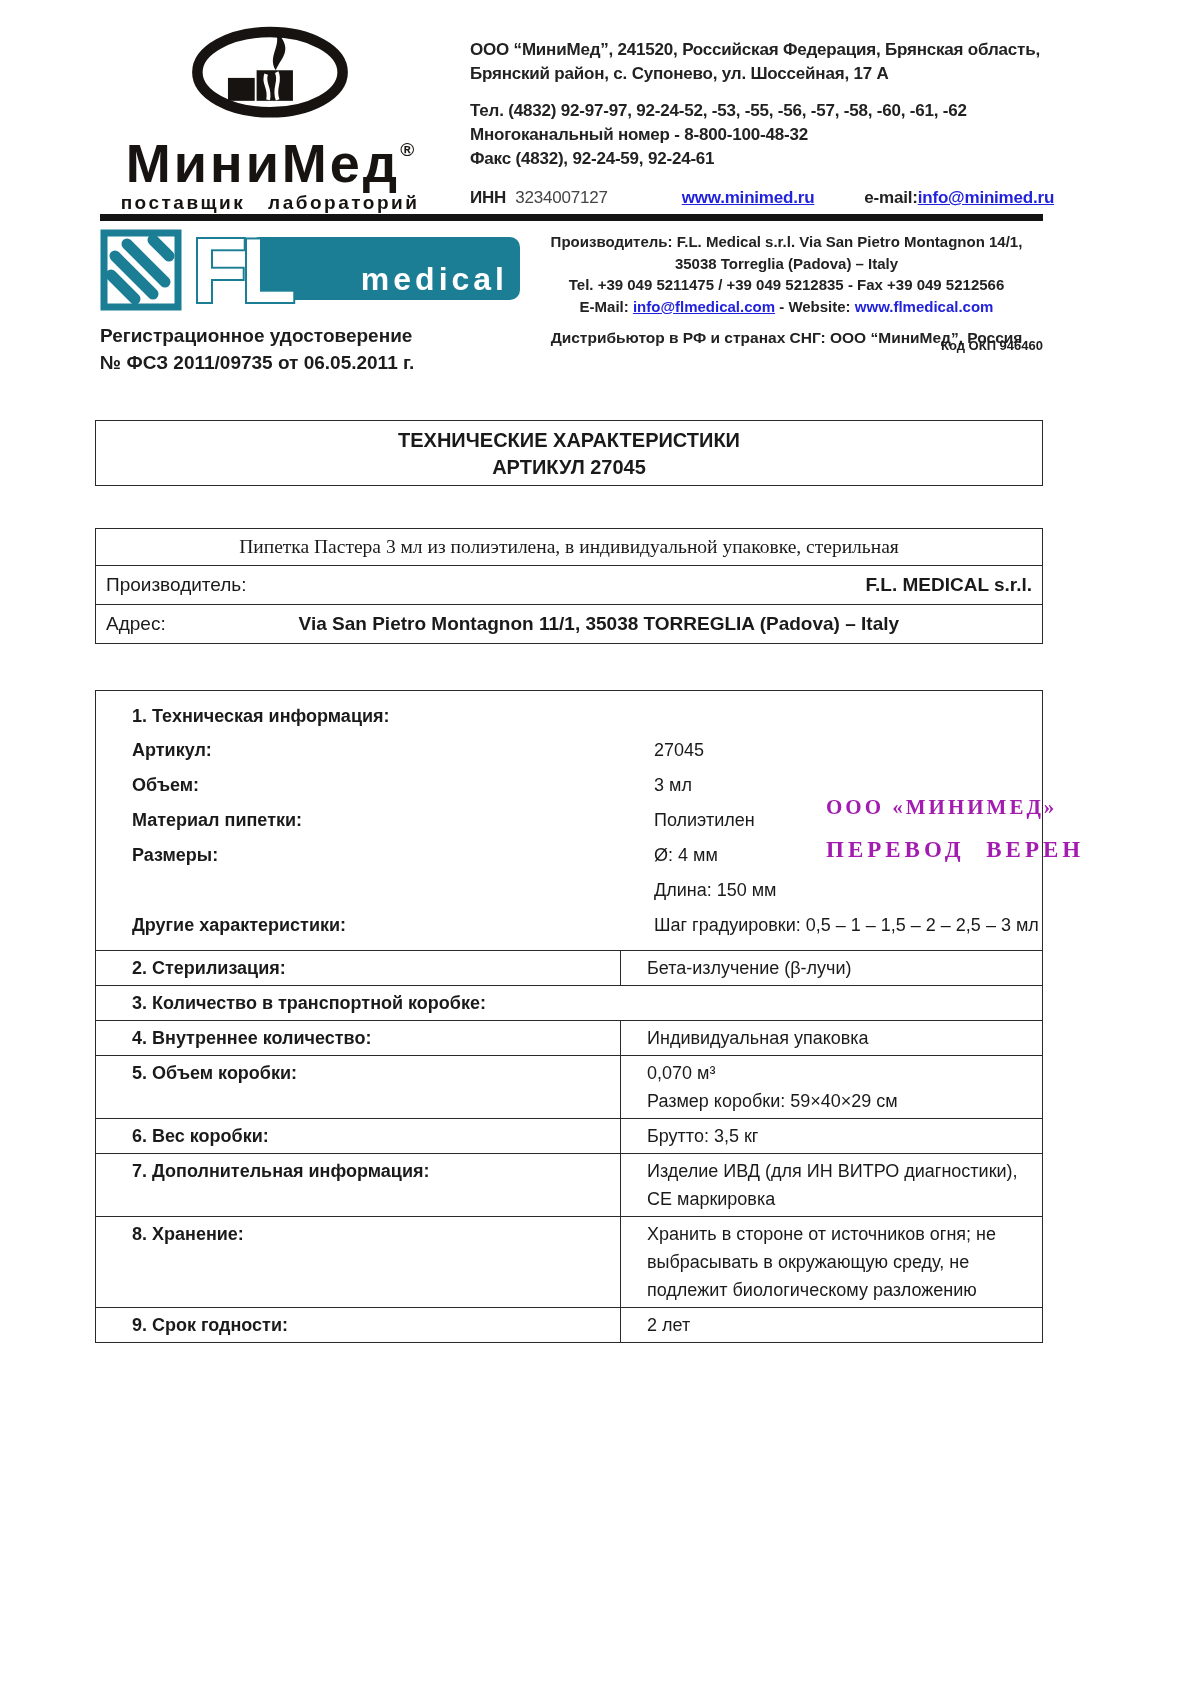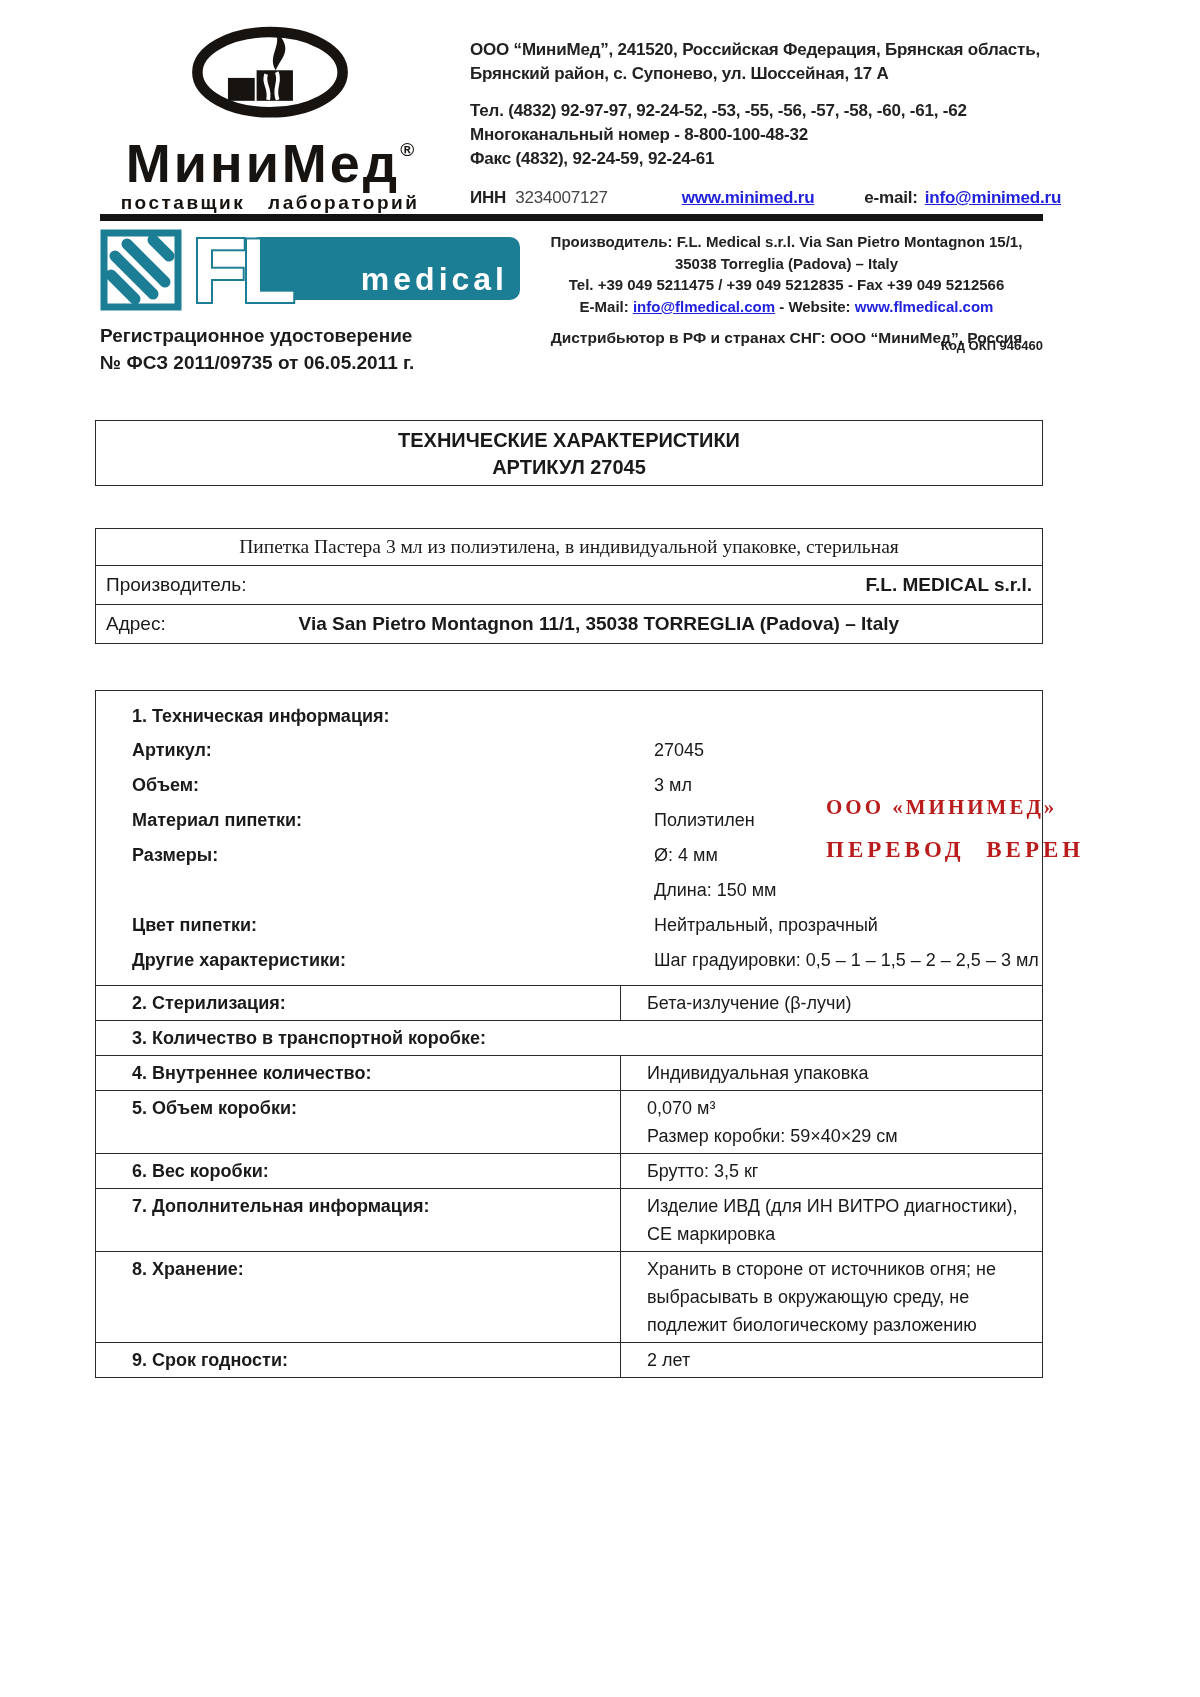--- a/index.html
+++ b/index.html
@@ -20,21 +20,21 @@
   
   .mm-contact { position:absolute; left:470px; top:38px; width:575px;
     font-weight:bold; font-size:17px; line-height:24px; letter-spacing:-0.2px; white-space:nowrap; color:#222; }
   .mm-contact .gap { height:13px; }
   .inn-row { display:flex; margin-top:15px; align-items:baseline; }
   .inn-num { font-weight:normal; color:#444; margin-left:9px; }
   .lnk { color:#2222dd; font-weight:bold; text-decoration:underline; cursor:pointer; }
   .lnk.nou { text-decoration:none; }
   .inn-row .www { margin-left:74px; }
   .inn-row .em-label { margin-left:50px; }
-  .inn-row .em-link { margin-left:7px; }
+  .inn-row .em-link { }
 
   
   .black-bar { position:absolute; left:100px; top:214px; width:943px; height:7px; background:#141414; }
 
   
   .fl-logo { position:absolute; left:100px; top:229px; }
 
   
   .producer { position:absolute; left:528px; top:231px; width:517px; text-align:center;
     font-weight:bold; font-size:15px; line-height:21.5px; color:#222; }
@@ -67,21 +67,21 @@
   .s1 { padding:9px 0 7px 0; }
   .s1-title { font-weight:bold; padding-left:36px; line-height:33px; }
   .s1-row { display:flex; }
   .s1-row .lbl { width:524px; padding-left:36px; font-weight:bold; box-sizing:border-box; line-height:35px; }
   .s1-row .val { flex:1; padding-left:34px; white-space:nowrap; line-height:35px; }
   .spec-row { display:flex; border-top:1.8px solid #2a2a2a; }
   .spec-row .lbl { width:524px; box-sizing:border-box; padding:3px 8px 3px 36px; font-weight:bold; line-height:28px; }
   .spec-row .val { flex:1; border-left:1.8px solid #2a2a2a; padding:3px 10px 3px 26px; line-height:28px; }
 
   
-  .stamp { position:absolute; left:826px; top:795px; color:#b91c1c;
+  .stamp { position:absolute; left:826px; top:795px; color:#a21caf;
     font-family:"Liberation Serif","DejaVu Serif",serif; font-weight:bold; }
   .stamp-l1 { font-size:21px; letter-spacing:3px; white-space:nowrap; }
   .stamp-l2 { font-size:23px; letter-spacing:4px; word-spacing:12px; margin-top:17px; white-space:nowrap; }
 </style>
 </head>
 <body>
 
 <div class="page">
 
   <div class="mm-logo">
@@ -126,21 +126,21 @@
         <line x1="11" y1="46" x2="35" y2="70"></line>
         <line x1="53" y1="11" x2="69" y2="27"></line>
       </g>
       <rect x="150" y="8" width="270" height="63" rx="10" fill="#1b7e95"></rect>
       <text x="92" y="73" font-family="Liberation Sans, DejaVu Sans, sans-serif" font-size="90" font-weight="bold" letter-spacing="-6" fill="#ffffff" stroke="#1b7e95" stroke-width="4" paint-order="stroke">FL</text>
       <text x="408" y="61" text-anchor="end" font-family="Liberation Sans, DejaVu Sans, sans-serif" font-size="32" font-weight="bold" letter-spacing="4" fill="#ffffff">medical</text>
     </svg>
   </div>
 
   <div class="producer">
-    <div>Производитель: F.L. Medical s.r.l. Via San Pietro Montagnon 15/1,</div>
+    <div>Производитель: F.L. Medical s.r.l. Via San Pietro Montagnon 14/1,</div>
     <div>35038 Torreglia (Padova) – Italy</div>
     <div>Tel. +39 049 5211475 / +39 049 5212835 - Fax +39 049 5212566</div>
     <div>
       <span>E-Mail:</span>
       <span class="lnk">info@flmedical.com</span>
       <span>- Website:</span>
       <span class="lnk nou">www.flmedical.com</span>
     </div>
     <div class="dist">Дистрибьютор в РФ и странах СНГ: ООО “МиниМед”, Россия</div>
   </div>
@@ -190,26 +190,20 @@
           </div>
       </div>
       <div class="s1-row">
         <div class="lbl">Размеры:</div>
         <div class="val">
           <div>Ø:  4 мм</div>
           <div>Длина:  150 мм</div>
         </div>
       </div>
       <div class="s1-row">
-        <div class="lbl">Цвет пипетки:</div>
-        <div class="val">
-            <div>Нейтральный, прозрачный</div>
-          </div>
-      </div>
-      <div class="s1-row">
         <div class="lbl">Другие характеристики:</div>
         <div class="val">
             <div>Шаг градуировки: 0,5 – 1 – 1,5 – 2 – 2,5 – 3 мл</div>
           </div>
       </div>
     </div>
 
     <div class="spec-row">
       <div class="lbl">2.  Стерилизация:</div>
       <div class="val">

